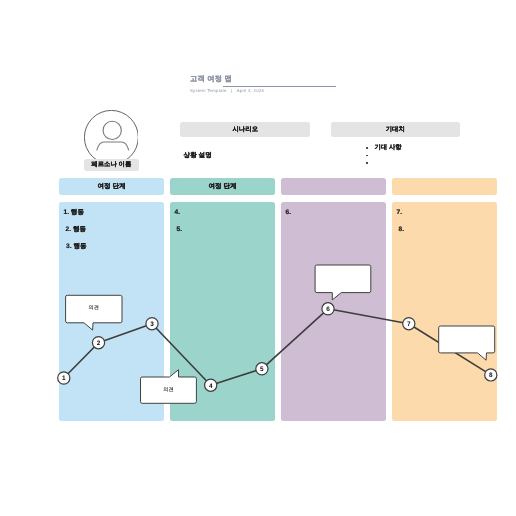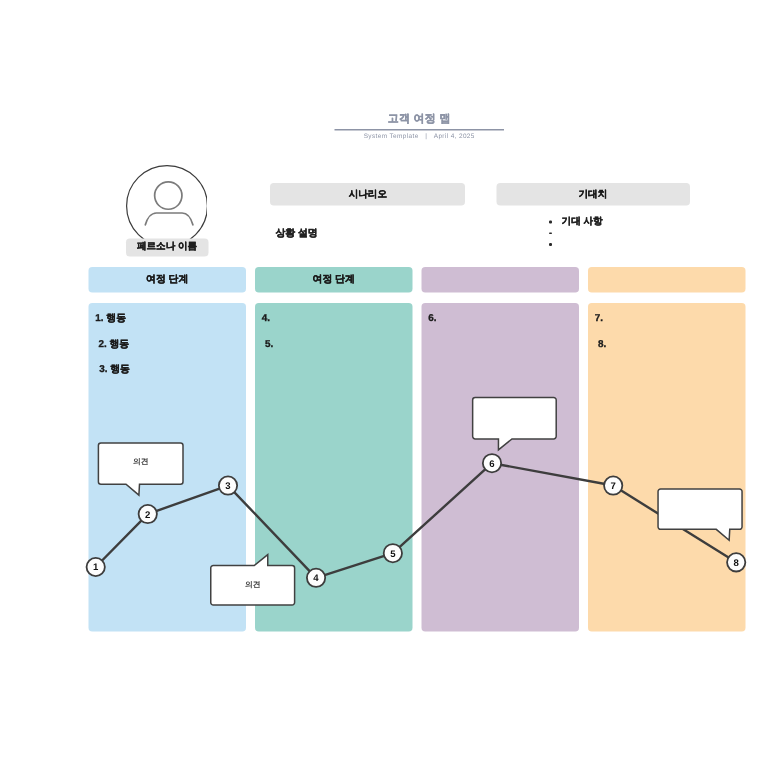--- a/index.html
+++ b/index.html
@@ -1,21 +1,21 @@
 <!DOCTYPE html>
 <html><head>
 <meta charset="utf-8">
 <style>
   html,body{margin:0;padding:0;}
   body{width:516px;height:516px;background:#ffffff;font-family:"Liberation Sans",sans-serif;overflow:hidden;-webkit-font-smoothing:antialiased;text-rendering:geometricPrecision;}
   .bolder{-webkit-text-stroke:0.22px currentColor;}
   #page{position:relative;width:516px;height:516px;}
 
   
-  .hdr{position:absolute;left:190px;top:74px;width:179px;text-align:center;}
+  .hdr{position:absolute;left:190px;top:74px;width:179px;}
   .hdr-title{font-size:7.3px;font-weight:700;color:#8d93a6;letter-spacing:.2px;line-height:9px;}
   .hdr-rule{margin:2.5px auto 0;width:113px;height:1px;background:#959bac;}
   .hdr-sub{margin-top:1.4px;font-size:4.3px;color:#8d94a6;letter-spacing:.25px;}
   .hdr-sub .sep{margin:0 3px;}
 
   
   .persona{position:absolute;left:83.7px;top:109.8px;width:55.2px;}
   .avatar{display:block;width:54.7px;height:54.7px;}
   .persona-label{position:absolute;left:0.1px;top:49.5px;width:55.1px;height:11.8px;background:#e4e4e4;
     border-radius:2.5px;font-size:6.4px;font-weight:700;color:#1d1d1d;text-align:center;line-height:12.4px;}

